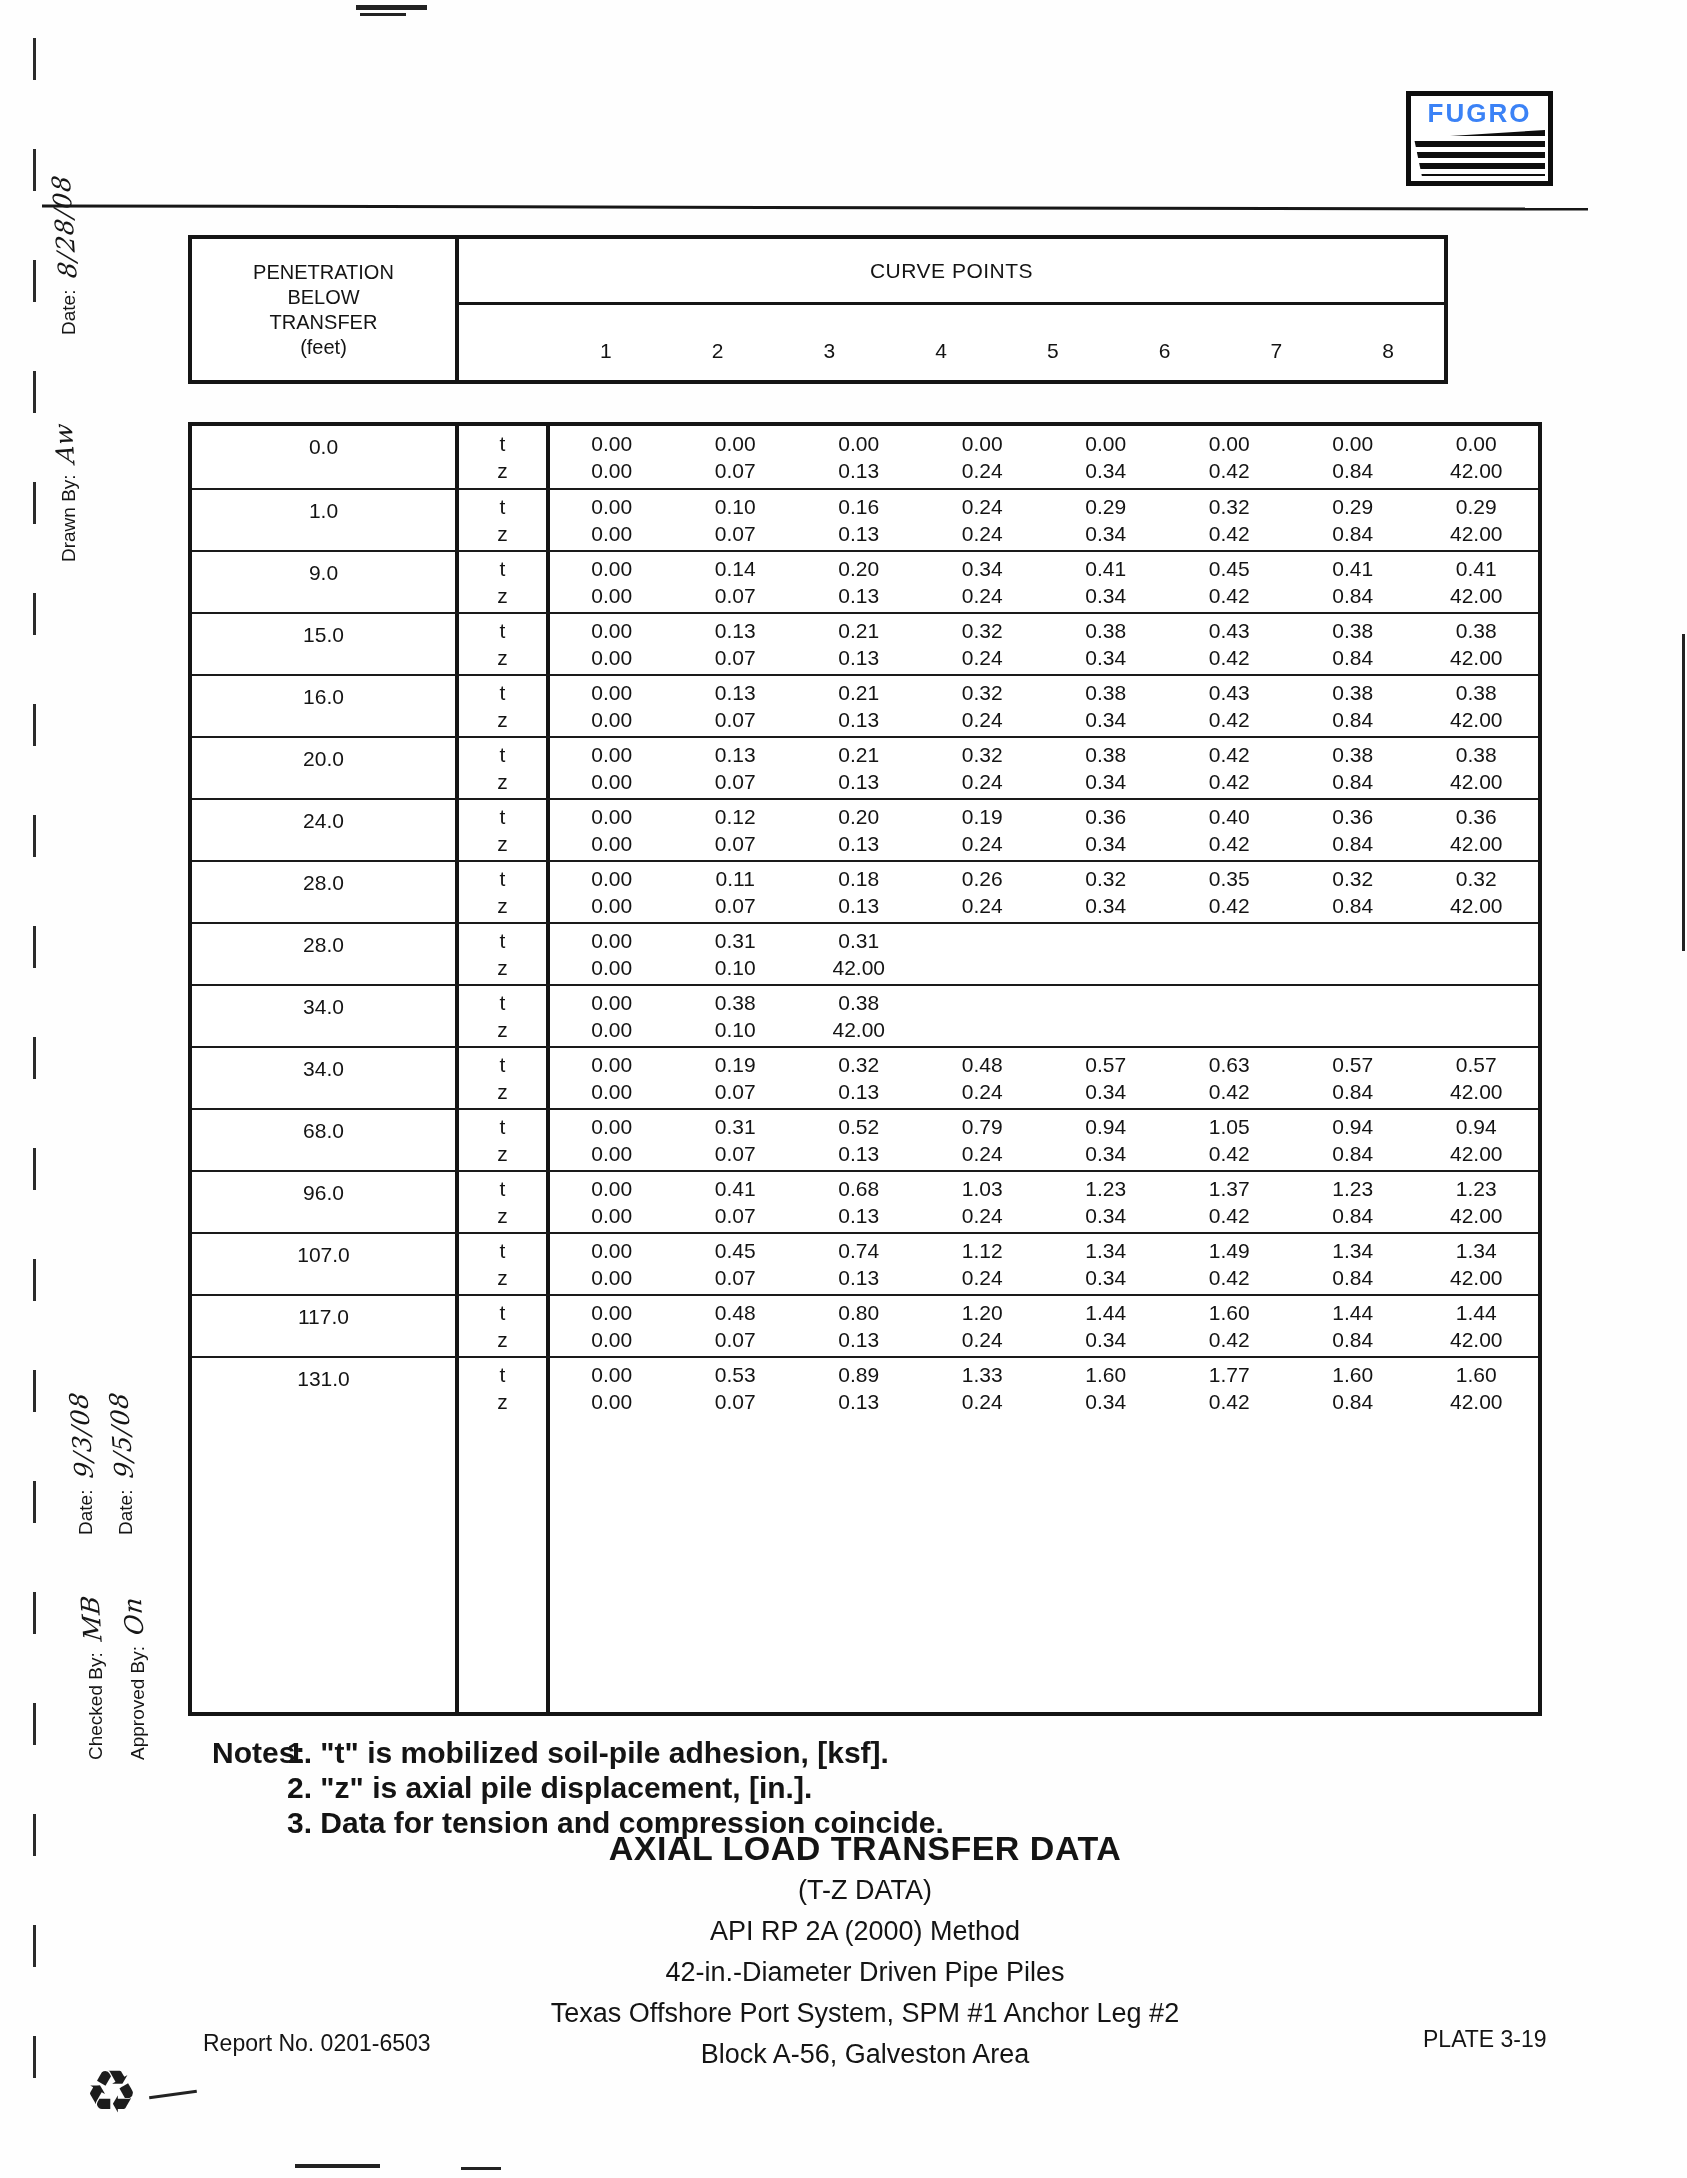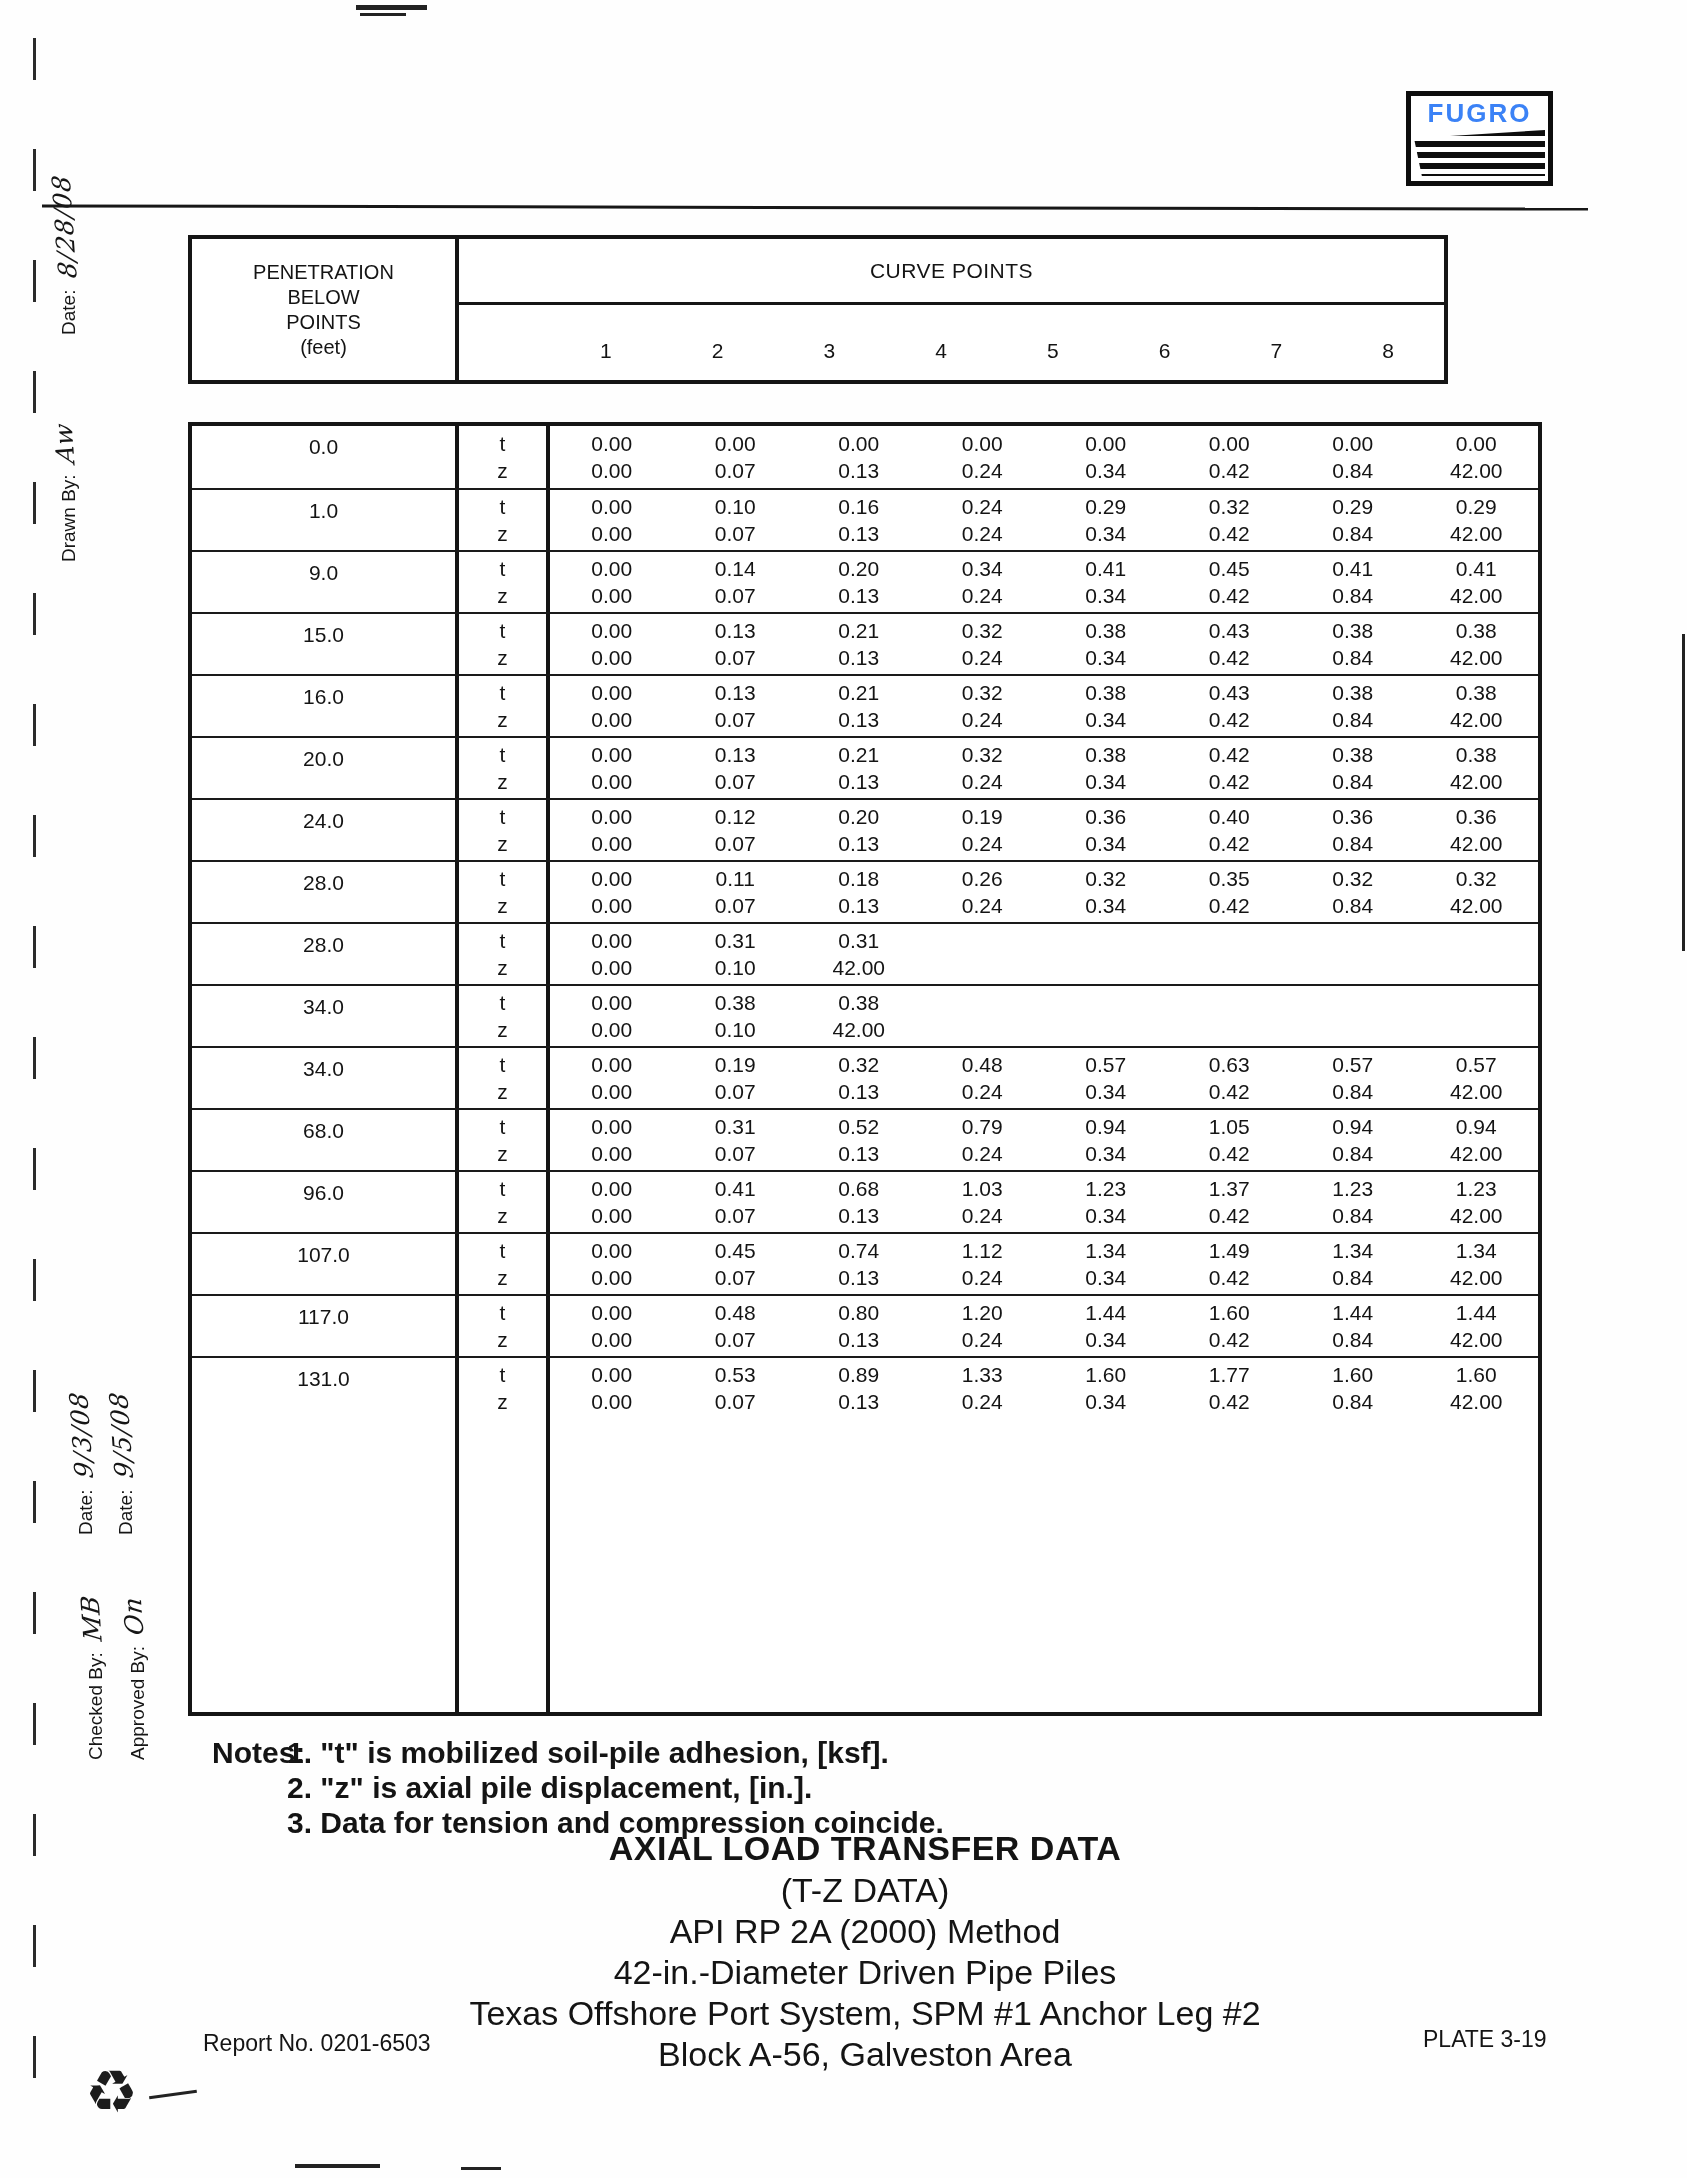--- a/index.html
+++ b/index.html
@@ -51,21 +51,21 @@
     justify-content:center; align-items:center; }
   .cell.val { display:flex; flex-direction:column; justify-content:center; align-items:center; }
   .lab,.ln { font-size:21px; line-height:27px; height:27px; }
   
   .notes { position:absolute; left:212px; top:1735px; font-size:30px; line-height:35px;font-weight:bold; }
   .note-line { display:flex; }
   .note-prefix { width:75px; }
   .note-indent { margin-left:75px; }
   .titleblock { position:absolute; left:188px; top:1826px; width:1354px; text-align:center; }
   .titleblock .t1 { font-size:34px; font-weight:bold; line-height:44px; letter-spacing:0.5px; }
-  .titleblock .tl { font-size:34px; line-height:41px; }
+  .titleblock .tl { font-size:27px; line-height:41px; }
   .report-no { position:absolute; left:203px; top:2030px; font-size:23px; }
   .plate { position:absolute; left:1423px; top:2026px; font-size:23px; }
   .recycle { position:absolute; left:85px; top:2057px; font-size:59px;
     font-family:"DejaVu Sans", sans-serif; color:#1c1c1c; }
 </style>
 </head>
 <body>
 
 <div class="page">
 
@@ -105,21 +105,21 @@
   </div>
   <div class="rot" style="left:121px;top:1760px;">
     <span>Approved By:</span>
     <span class="hand">On</span>
   </div>
 
   <div class="thead">
     <div class="corner">
       <div>PENETRATION</div>
       <div>BELOW</div>
-      <div>POINTS</div>
+      <div>TRANSFER</div>
       <div>(feet)</div>
     </div>
     <div class="headright">
       <div class="curvepts">CURVE POINTS</div>
       <div class="numrow">
         <div class="num"></div>
         <div class="num">1</div>
         <div class="num">2</div>
         <div class="num">3</div>
         <div class="num">4</div>

